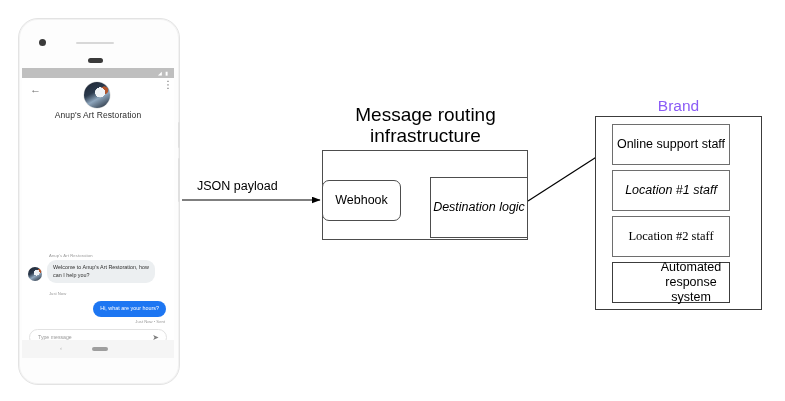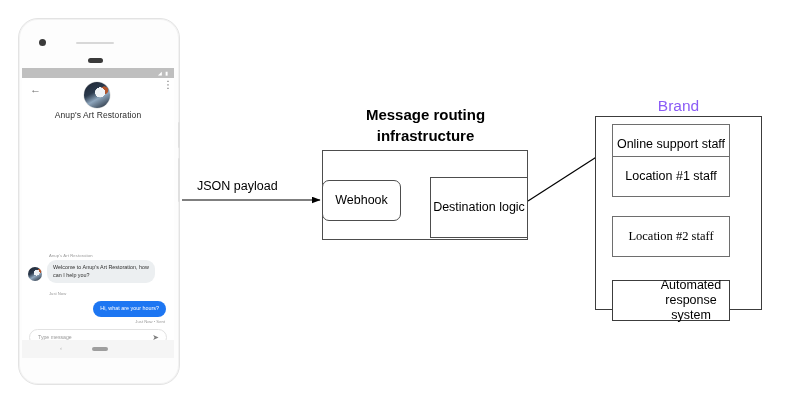--- a/index.html
+++ b/index.html
@@ -250,24 +250,23 @@
     font-size: 12.5px;
     color: #000;
     white-space: nowrap;
   }
 
   .infra-title {
     position: absolute;
     left: 318px; top: 104px;
     width: 215px;
     text-align: center;
-    font-size: 15px;
+    font-size: 19px;
     line-height: 21px;
     color: #000;
-    font-weight: bold;
   }
   .infra-box {
     position: absolute;
     left: 322px; top: 150px;
     width: 206px; height: 90px;
     border: 1.2px solid #4d4d4d;
     background: #ffffff;
     box-sizing: border-box;
   }
   .node {
@@ -277,21 +276,21 @@
     box-sizing: border-box;
     display: flex;
     align-items: center;
     justify-content: center;
     text-align: center;
     font-size: 12.5px;
     line-height: 15px;
     color: #000;
   }
   .node-webhook { left: 322px; top: 180px; width: 79px; height: 41px; border-radius: 7px; }
-  .node-dest    { left: 430px; top: 177px; width: 98px; height: 61px; }
+  .node-dest    { left: 430px; top: 177px; width: 98px; height: 61px; font-style: italic; }
 
   .brand-title {
     position: absolute;
     left: 595px; top: 97px;
     width: 167px;
     text-align: center;
     font-size: 15.5px;
     line-height: 18px;
     color: #8b5cf6;
   }
@@ -313,23 +312,23 @@
     box-sizing: border-box;
     display: flex;
     align-items: center;
     justify-content: center;
     text-align: center;
     font-size: 12.5px;
     line-height: 15px;
     color: #000;
   }
   .bi0 { top: 124px; }
-  .bi1 { top: 156px; }
+  .bi1 { top: 170px; font-style: italic; }
   .bi2 { top: 216px; font-family: Liberation Serif, serif; }
-  .bi3 { top: 280px; border-color: #3c3c3c; padding-left: 40px; }
+  .bi3 { top: 262px; border-color: #3c3c3c; padding-left: 40px; }
 </style>
 </head>
 <body>
 
 <div class="stage">
 
   <div class="phone-wrap">
     <div class="phone-body"></div>
     <div class="phone-btn b1"></div>
     <div class="phone-btn b2"></div>

